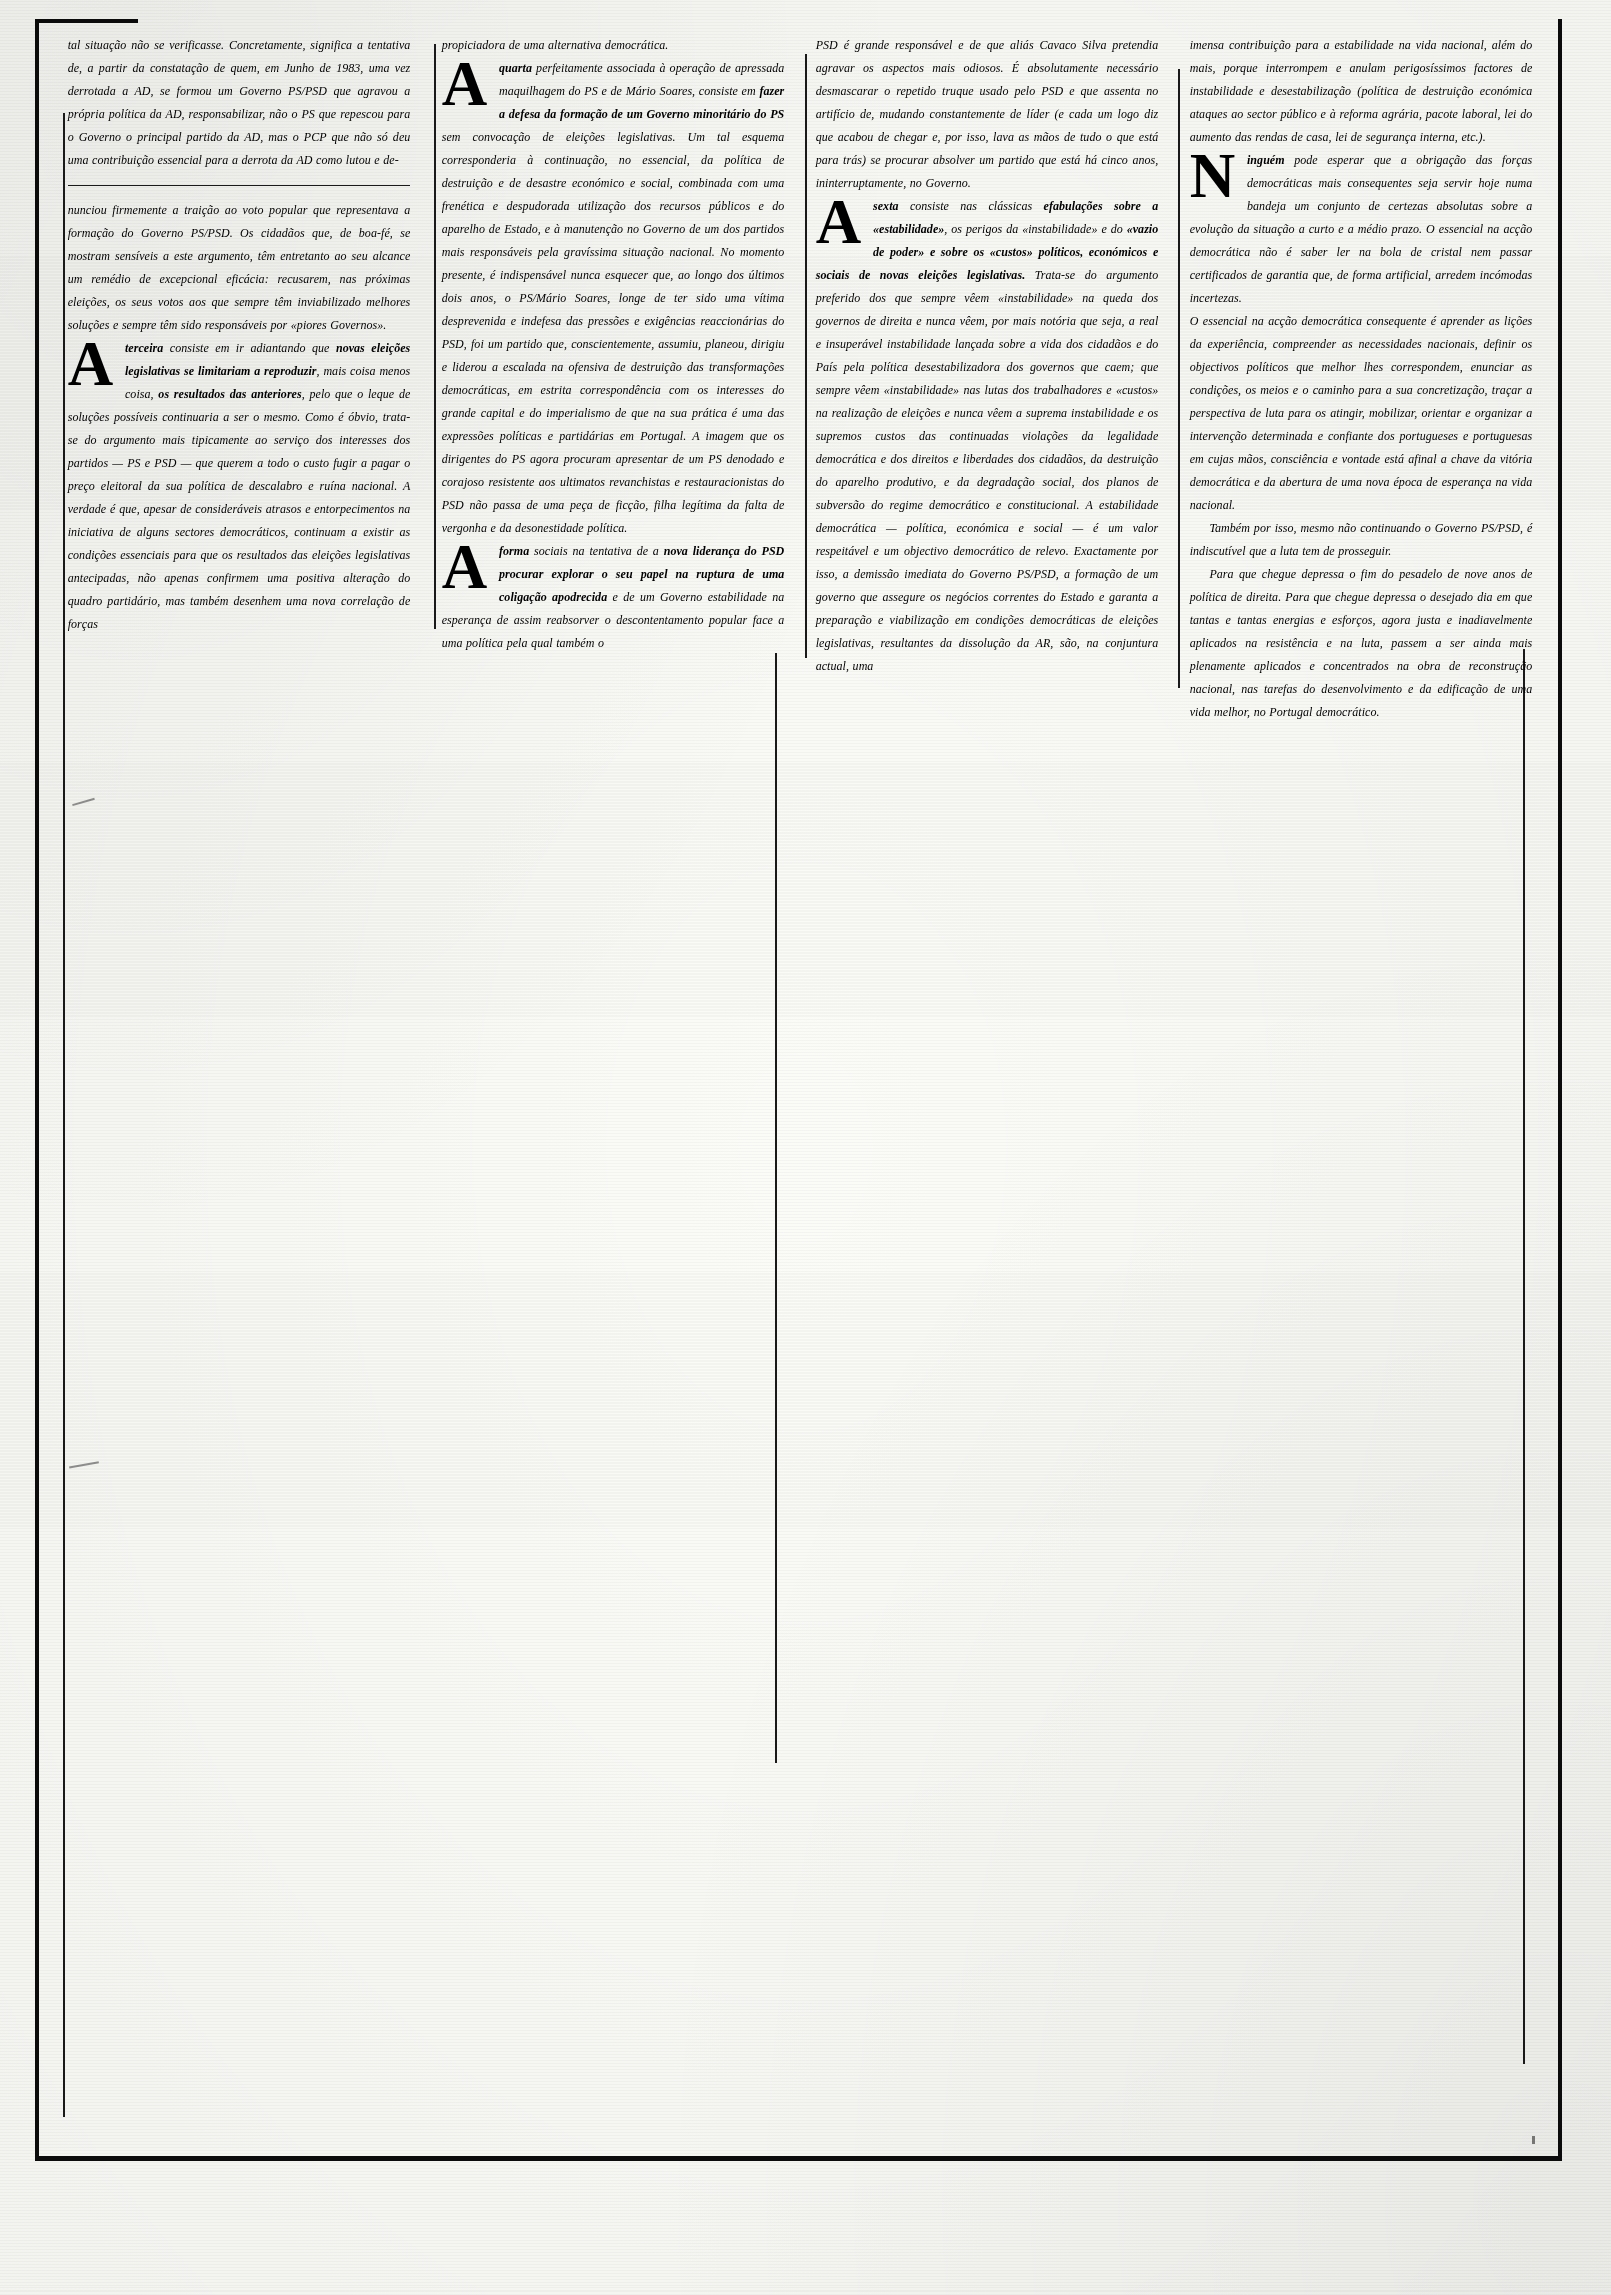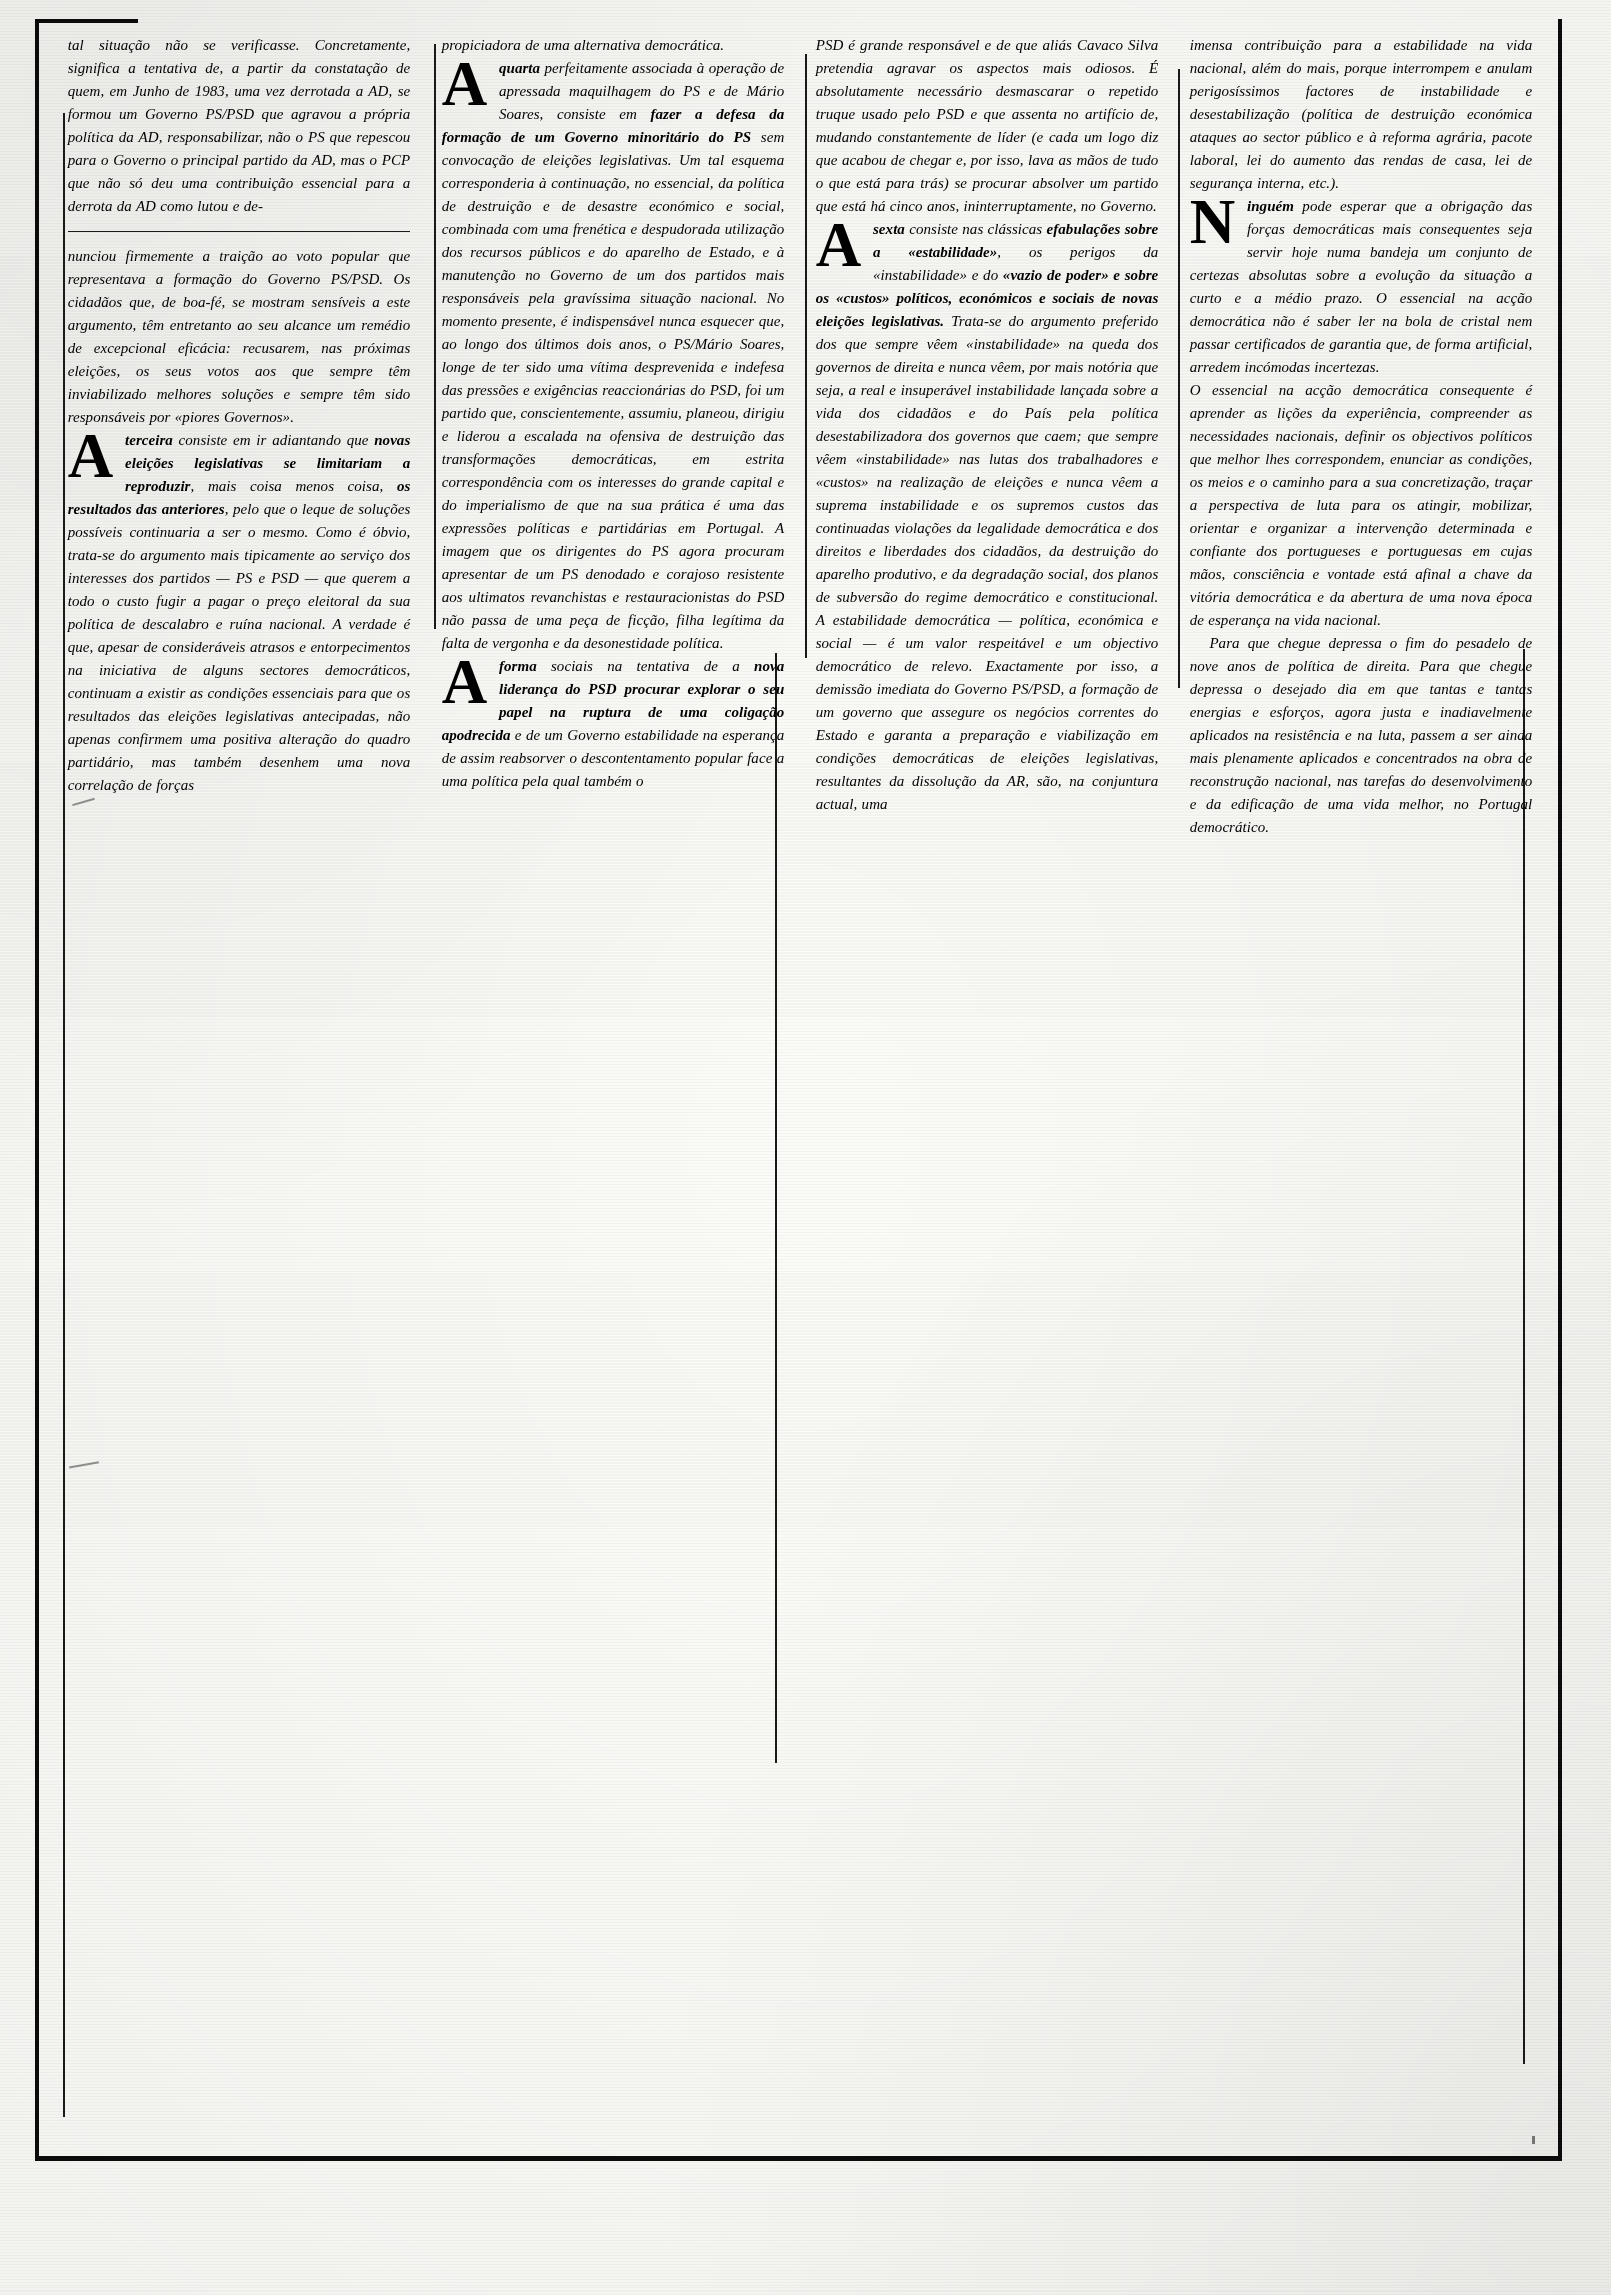--- a/index.html
+++ b/index.html
@@ -55,21 +55,21 @@
   .col{
     width:374px;
     padding:0 14.7px 0 16.7px;
     box-sizing:border-box;
     position:relative;
   }
 
   p.body{
     margin:0 0 0 0;
     font-style:italic;
-    font-size:15px;
+    font-size:12px;
     line-height:23px;
     text-align:justify;
     text-justify:inter-word;
     letter-spacing:0.05px;
     word-spacing:0.5px;
     -webkit-font-smoothing:none;
   }
   p.body + p.body{ text-indent:19.7px; }
 
   
@@ -163,20 +163,21 @@
 
     <div class="col">
       <p class="body">imensa contribuição para a estabilidade na vida nacional, além do mais, porque interrompem e anulam perigosíssimos factores de instabilidade e desestabilização (política de destruição económica ataques ao sector público e à reforma agrária, pacote laboral, lei do aumento das rendas de casa, lei de segurança interna, etc.).</p>
 
       <div class="dropwrap gap">
         <span class="dropcap">N</span>
         <p class="body"><b class="lead">inguém</b><span> pode esperar que a obrigação das forças democráticas mais consequentes seja servir hoje numa bandeja um conjunto de certezas absolutas sobre a evolução da situação a curto e a médio prazo. O essencial na acção democrática não é saber ler na bola de cristal nem passar certificados de garantia que, de forma artificial, arredem incómodas incertezas.</span></p>
       </div>
 
       <p class="body">O essencial na acção democrática consequente é aprender as lições da experiência, compreender as necessidades nacionais, definir os objectivos políticos que melhor lhes correspondem, enunciar as condições, os meios e o caminho para a sua concretização, traçar a perspectiva de luta para os atingir, mobilizar, orientar e organizar a intervenção determinada e confiante dos portugueses e portuguesas em cujas mãos, consciência e vontade está afinal a chave da vitória democrática e da abertura de uma nova época de esperança na vida nacional.</p>
+      <p class="body">Também por isso, mesmo não continuando o Governo PS/PSD, é indiscutível que a luta tem de prosseguir.</p>
       <p class="body">Para que chegue depressa o fim do pesadelo de nove anos de política de direita. Para que chegue depressa o desejado dia em que tantas e tantas energias e esforços, agora justa e inadiavelmente aplicados na resistência e na luta, passem a ser ainda mais plenamente aplicados e concentrados na obra de reconstrução nacional, nas tarefas do desenvolvimento e da edificação de uma vida melhor, no Portugal democrático.</p>
     </div>
 
   </div>
 
   <div class="mark" style="left:72px;top:801px;width:22.6px;height:2px;transform:rotate(-16deg);opacity:.5;"></div>
   <div class="mark" style="left:69px;top:1464px;width:29.5px;height:2px;transform:rotate(-10deg);opacity:.5;"></div>
   <div class="mark" style="left:1532px;top:2136px;width:2.9px;height:7.9px;opacity:.6;"></div>
 
   <div class="grain"></div>

